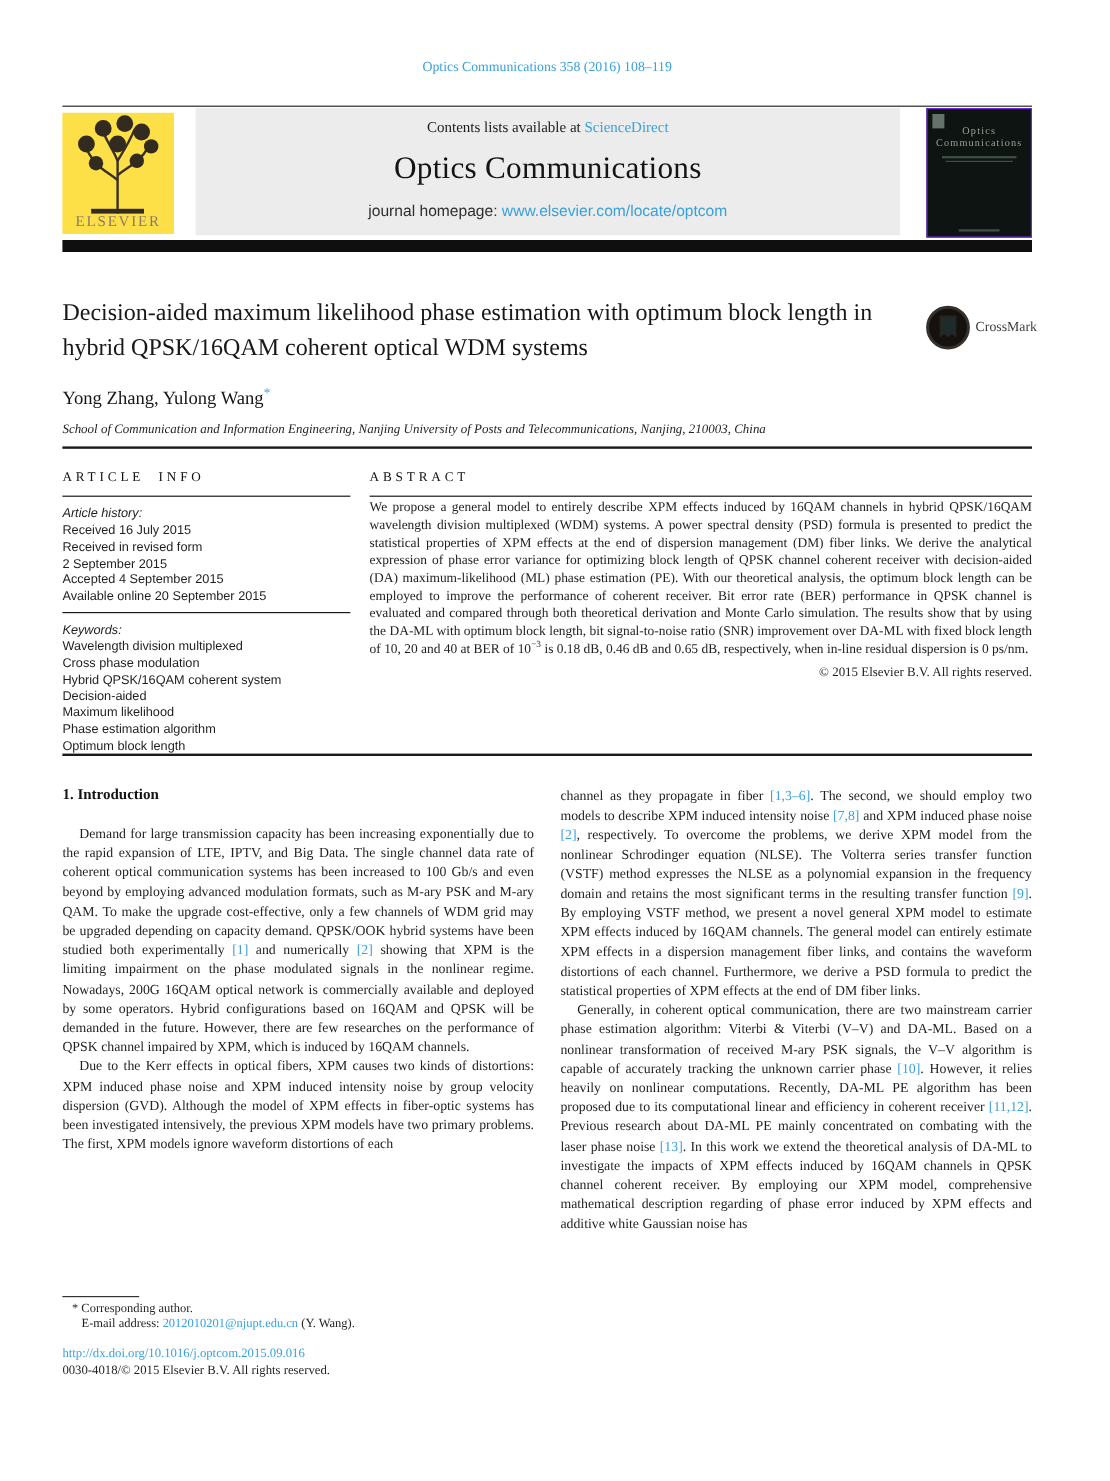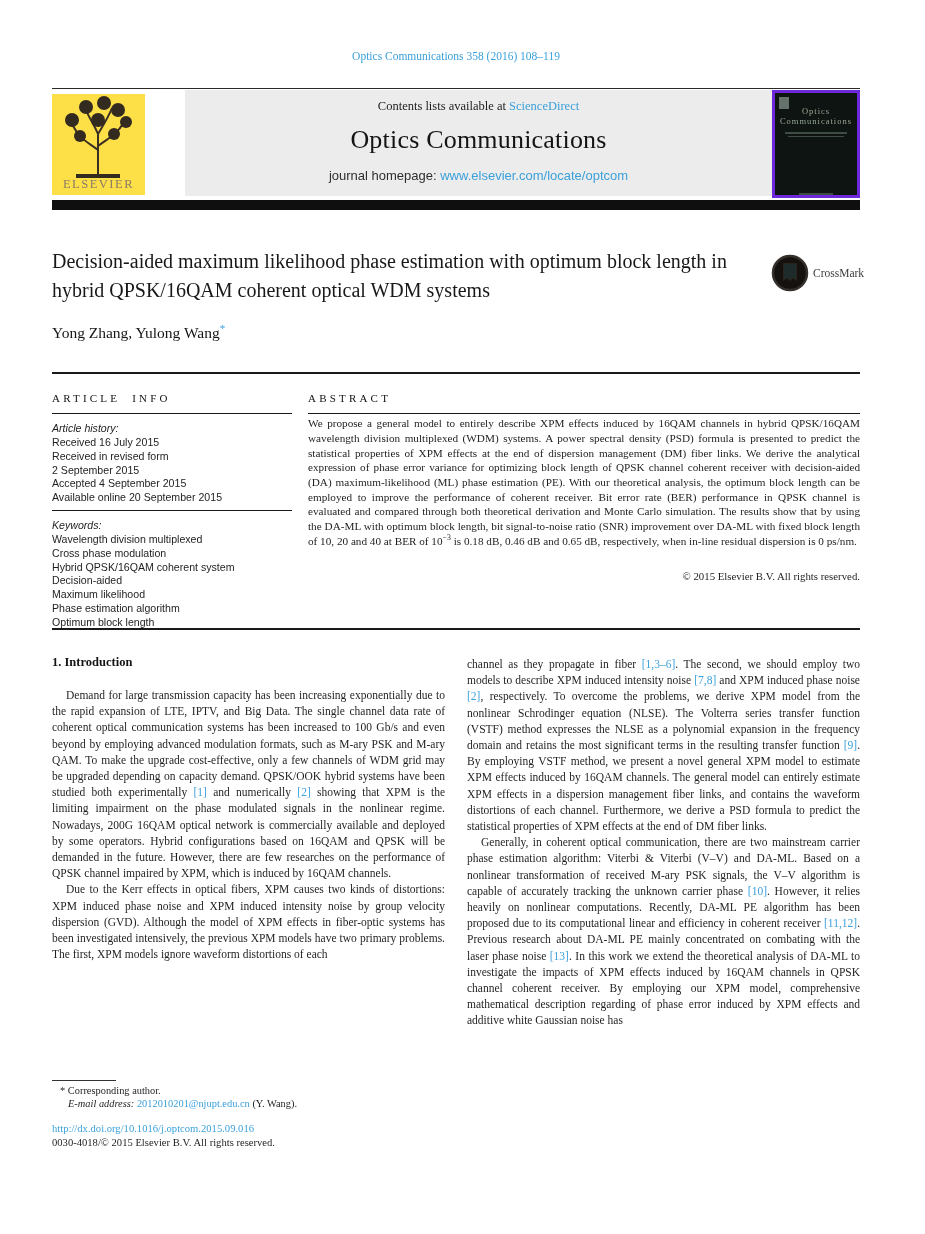--- a/index.html
+++ b/index.html
@@ -15,28 +15,28 @@
 
   .rule-top{top:88px;left:52px;width:808px;height:1px;background:#2a2a2a;}
 
   
   .els-logo{top:94px;left:52px;width:93px;height:101px;background:#fde047;
             display:flex;flex-direction:column;justify-content:flex-end;align-items:center;}
   .els-logo svg{position:absolute;top:0;left:0;}
   .els-text{position:relative;color:#8a7a68;font-size:12.5px;letter-spacing:1.5px;margin-bottom:3px;}
 
   
-  .hdr-box{top:90px;left:163px;width:587px;height:106px;background:#ececec;text-align:center;margin-left:22px;}
+  .hdr-box{top:90px;left:163px;width:587px;height:106px;background:#ececec;text-align:center;}
   .contents-line{margin-top:9px;font-size:12.5px;color:#1c1c1c;}
   .jtitle{margin-top:11px;font-size:26px;color:#141414;letter-spacing:0.2px;}
   .homepage-line{margin-top:13px;font-family:"Liberation Sans","DejaVu Sans",sans-serif;
                  font-size:13px;color:#2e2e2e;}
 
   
-  .cover{top:90px;left:772px;width:88px;height:108px;background:#0d1412;border:3px solid #6d28d9;box-sizing:border-box;}
+  .cover{top:90px;left:772px;width:88px;height:108px;background:#0d1412;border:1px solid #6d28d9;box-sizing:border-box;}
   .cover-icon{position:absolute;top:4px;left:4px;width:10px;height:12px;background:#76837d;opacity:.85;}
   .cover-title{margin-top:13px;text-align:center;color:#9aa894;font-size:8.5px;letter-spacing:1px;line-height:10px;}
   .cover-bar{height:1.5px;background:#3e4c44;margin:2px auto 0;}
   .b1{width:62px;margin-top:6px;}
   .b2{width:56px;}
   .b3{width:34px;margin-top:56px;}
 
   .black-bar{top:200px;left:52px;width:808px;height:10px;background:#0f0f0f;}
 
   
@@ -52,36 +52,36 @@
 
   
   .info-col{top:392px;left:52px;width:240px;}
   .abs-col{top:392px;left:308px;width:552px;}
   .sec-head{font-size:11px;letter-spacing:3.2px;word-spacing:6px;color:#111;}
   .head-rule{height:1.2px;background:#1a1a1a;margin-top:9px;}
   .info-body{font-family:"Liberation Sans","DejaVu Sans",sans-serif;font-size:10.6px;line-height:13.8px;color:#1e1e1e;}
   .info-label{font-style:italic;margin-top:8px;}
   .info-rule{height:1.2px;background:#1a1a1a;margin-top:5px;}
   .abstract-text{margin-top:2px;font-size:11.2px;line-height:14.7px;text-align:justify;color:#1e1e1e;}
-  .copyright{margin-top:21px;text-align:right;font-size:10.8px;color:#1e1e1e;}
+  .copyright{margin-top:5px;text-align:right;font-size:10.8px;color:#1e1e1e;}
 
   .rule-full{top:628px;left:52px;width:808px;height:2px;background:#1a1a1a;}
 
   
   .intro-head{top:655px;left:52px;font-size:12.5px;font-weight:bold;color:#141414;}
   .colL{top:687px;left:52px;width:393px;}
   .colR{top:656px;left:467px;width:393px;}
   .body-par{font-size:11.5px;line-height:16.2px;text-align:justify;color:#1f1f1f;margin:0;}
   .indent{text-indent:14px;}
 
   
   .fn-rule{top:1080px;left:52px;width:64px;height:1px;background:#333;}
   .fn-line1{top:1085px;left:60px;font-size:10.4px;color:#1f1f1f;}
   .fn-line2{top:1098px;left:68px;font-size:10.4px;color:#1f1f1f;}
-  .fn-line2 .lbl{font-style:italic;}
+  .fn-line2 .lbl{}
   .doi{top:1123px;left:52px;font-size:10.6px;}
   .issn{top:1137px;left:52px;font-size:10.6px;color:#1f1f1f;}
 </style>
 </head>
 <body>
 
 <div class="page">
 
   <div class="abs journal-ref">Optics Communications 358 (2016) 108–119</div>
 
@@ -135,20 +135,21 @@
   <div class="abs crossmark">
     <svg width="38" height="38" viewBox="0 0 38 38">
       <circle cx="19" cy="19" r="17" fill="#14110e" stroke="#35302b" stroke-width="2.5"></circle>
       <path d="M12.5 9.5 h13 v17 l-3.2-2.6 -3.3 2.6 -3.3-2.6 -3.2 2.6 z" fill="#1e2b2b" stroke="#2c241c" stroke-width="1"></path>
     </svg>
     <span class="cm-label">CrossMark</span>
   </div>
 
   <div class="abs authors"><span>Yong Zhang, Yulong Wang</span><sup>*</sup></div>
 
+  <div class="abs affiliation">School of Communication and Information Engineering, Nanjing University of Posts and Telecommunications, Nanjing, 210003, China</div>
 
   <div class="abs rule-mid"></div>
 
   <div class="abs info-col">
     <div class="sec-head">ARTICLE INFO</div>
     <div class="head-rule"></div>
     <div class="info-body">
       <div class="info-label">Article history:</div>
       <div>Received 16 July 2015</div>
       <div>Received in revised form</div>

